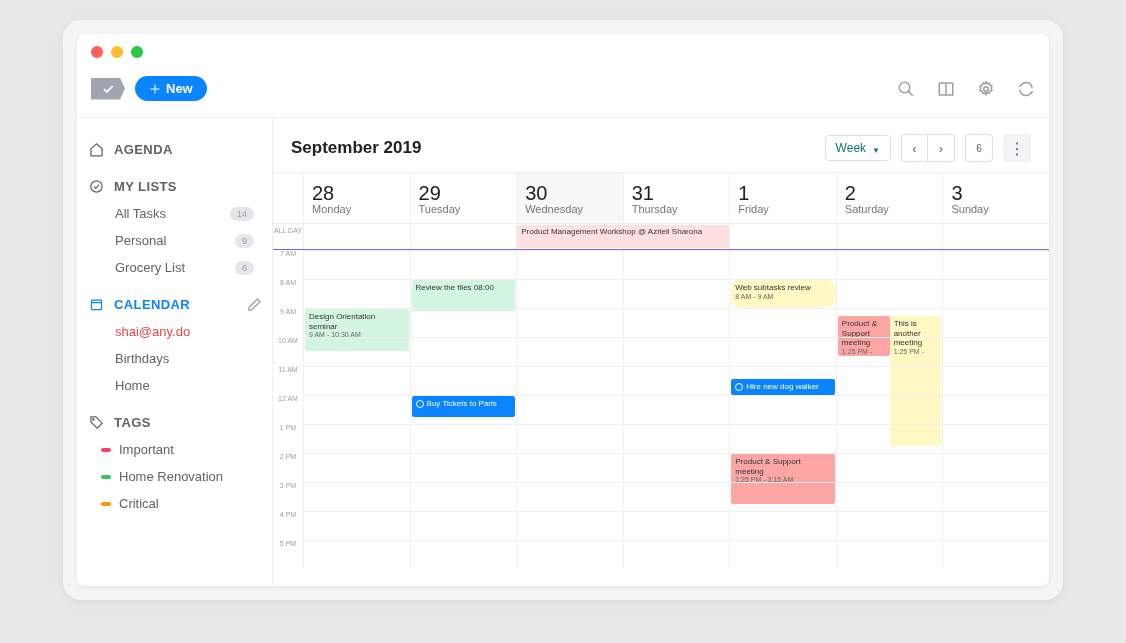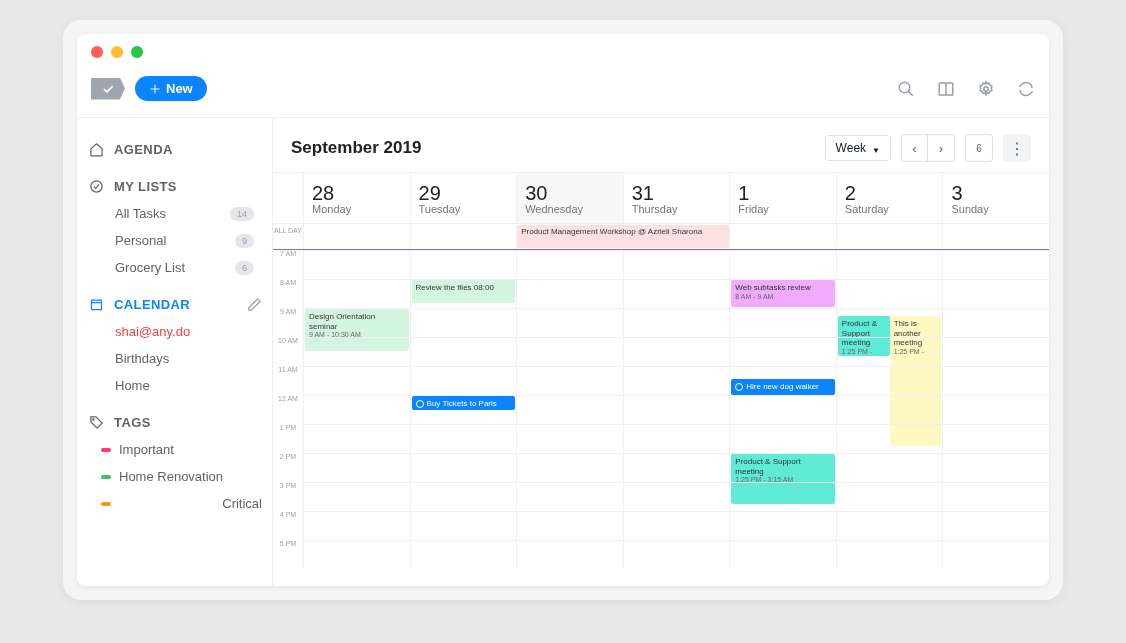--- a/index.html
+++ b/index.html
@@ -26,21 +26,21 @@
 .side-item { display: flex; align-items: center; padding: 6px 10px 6px 26px; cursor: pointer; }
 .side-item .badge { background: #e4e6ea; color: #9aa0a6; font-size: 9px; border-radius: 10px; padding: 2px 7px; margin-left: auto; margin-right: 8px; }
 .side-item.blue { color: #ef4444; }
 .side-sep { height: 10px; }
 .tag-dot { width: 10px; height: 4px; border-radius: 2px; margin-right: 8px; display:inline-block; }
 
 .main { flex: 1; display: flex; flex-direction: column; }
 .cal-head { display: flex; align-items: center; padding: 16px 18px 10px; }
 .cal-title { font-size: 17px; font-weight: 700; color: #202124; }
 .cal-controls { margin-left: auto; display: flex; gap: 10px; align-items: center; }
-.dropdown { border: 1px solid #e0e0e0; border-radius: 4px; padding: 5px 10px; font-size: 12px; color: #0f172a; background:#fff; cursor:pointer; display:flex; align-items:flex-end; gap:6px;}
+.dropdown { border: 1px solid #e0e0e0; border-radius: 4px; padding: 5px 10px; font-size: 12px; color: #0f766e; background:#fff; cursor:pointer; display:flex; align-items:flex-end; gap:6px;}
 .nav-btns { display:flex; border:1px solid #e0e0e0; border-radius:4px; background:#fff; }
 .nav-btns button { border:none; background:none; width:26px; height:26px; color:#5f6368; cursor:pointer; font-size:13px;}
 .nav-btns button:first-child{border-right:1px solid #e0e0e0;}
 .sq-btn { border:1px solid #e0e0e0; border-radius:4px; width:28px; height:28px; background:#fff; color:#5f6368; cursor:pointer; display:flex; align-items:center; justify-content:center; font-size:10px;}
 .menu-dots{ background:#f3f4f6; border:none; width:28px; height:28px; border-radius:4px; cursor:pointer; color:#5f6368; font-size:16px;}
 
 .day-headers { display:grid; grid-template-columns: 30px repeat(7, 1fr); border-top:1px solid #eee; border-bottom:1px solid #eee; }
 .dh-cell{ padding:10px 8px 8px; border-left:1px solid #f0f0f0; }
 .dh-cell .num{ font-size:20px; font-weight:300; color:#202124; line-height:1;}
 .dh-cell .name{ font-size:11px; color:#70757a; }
@@ -51,25 +51,25 @@
 .allday .cell{ border-left:1px solid #f0f0f0; position:relative;}
 
 .grid-wrap{ position:relative; flex:1; overflow:hidden;}
 .grid{ display:grid; grid-template-columns:30px repeat(7,1fr); grid-auto-rows:29px; }
 .time-lbl{ font-size:7px; color:#9aa0a6; text-align:center; }
 .gcell{ border-left:1px solid #f0f0f0; border-top:1px solid #f0f0f0; position:relative;}
 
 .event{ position:absolute; left:1px; right:1px; border-radius:2px; padding:3px 4px; font-size:8px; line-height:1.2; overflow:hidden; cursor:pointer;}
 .ev-title{ font-size:8px; color:#333; }
 .ev-time{ font-size:7px; color:#666; }
-.ev-green{ background:#f0abfc; }
+.ev-green{ background:#fef9c3;border-radius:8px; }
 .ev-lgreen{ background:#d3f5df; }
 .ev-blue{ background:#0a84ff; color:#fff;}
 .ev-blue .ev-title{color:#fff;}
-.ev-pink{ background:#5eead4; }
+.ev-pink{ background:#fca5a5; }
 .ev-purple{ background:#fef9c3; }
 .circle{ display:inline-block; width:8px; height:8px; border:1.5px solid #fff; border-radius:50%; margin-right:3px; vertical-align:middle;}
 
 .allday-event{ position:absolute; top:1px; bottom:1px; background:#ffe0e0; padding:2px 4px; font-size:8px; color:#333; border-radius:2px; cursor:pointer;}
 </style>
 </head>
 <body>
 
 <div class="device">
 <div class="browser">
@@ -168,21 +168,21 @@
       <span>TAGS</span>
     </div>
     <div class="side-item" style="padding-left:12px;">
             <span class="tag-dot" style="background:#ff3b6e"></span>
             <span>Important</span>
           </div>
     <div class="side-item" style="padding-left:12px;">
             <span class="tag-dot" style="background:#34c759"></span>
             <span>Home Renovation</span>
           </div>
-    <div class="side-item" style="padding-left:12px;justify-content:space-between;">
+    <div class="side-item" style="padding-left:12px;">
             <span class="tag-dot" style="background:#ff9500"></span>
             <span>Critical</span>
           </div>
   </div>
 
   <div class="main">
     <div class="cal-head">
       <div class="cal-title">September 2019</div>
       <div class="cal-controls">
         <div class="dropdown">
@@ -250,21 +250,21 @@
               <div class="gcell"></div>
               <div class="gcell"></div>
               <div class="gcell"></div>
               <div class="gcell"></div>
               <div class="gcell"></div>
               <div class="gcell"></div>
               <div class="gcell"></div>
               <div class="time-lbl">8 AM</div>
               <div class="gcell"></div>
               <div class="gcell">
-                <div class="event ev-lgreen" style="top: 0px; height: 23px;"><span class="ev-title">Review the files 08:00</span></div>
+                <div class="event ev-lgreen" style="top: 0px; height: 31px;"><span class="ev-title">Review the files 08:00</span></div>
               </div>
               <div class="gcell"></div>
               <div class="gcell"></div>
               <div class="gcell">
                 <div class="event ev-green" style="top: 0px; height: 27px;"><span class="ev-title">Web subtasks review</span><div class="ev-time">8 AM - 9 AM</div></div>
               </div>
               <div class="gcell"></div>
               <div class="gcell"></div>
               <div class="time-lbl">9 AM</div>
               <div class="gcell">
@@ -293,21 +293,21 @@
               <div class="gcell"></div>
               <div class="gcell"></div>
               <div class="gcell">
                 <div class="event ev-blue" style="top: 12px; height: 16px;"><span class="circle"></span><span class="ev-title">Hire new dog walker</span></div>
               </div>
               <div class="gcell"></div>
               <div class="gcell"></div>
               <div class="time-lbl">12 AM</div>
               <div class="gcell"></div>
               <div class="gcell">
-                <div class="event ev-blue" style="top: 0px; height: 14px;"><span class="circle"></span><span class="ev-title">Buy Tickets to Paris</span></div>
+                <div class="event ev-blue" style="top: 0px; height: 21px;"><span class="circle"></span><span class="ev-title">Buy Tickets to Paris</span></div>
               </div>
               <div class="gcell"></div>
               <div class="gcell"></div>
               <div class="gcell"></div>
               <div class="gcell"></div>
               <div class="gcell"></div>
               <div class="time-lbl">1 PM</div>
               <div class="gcell"></div>
               <div class="gcell"></div>
               <div class="gcell"></div>

